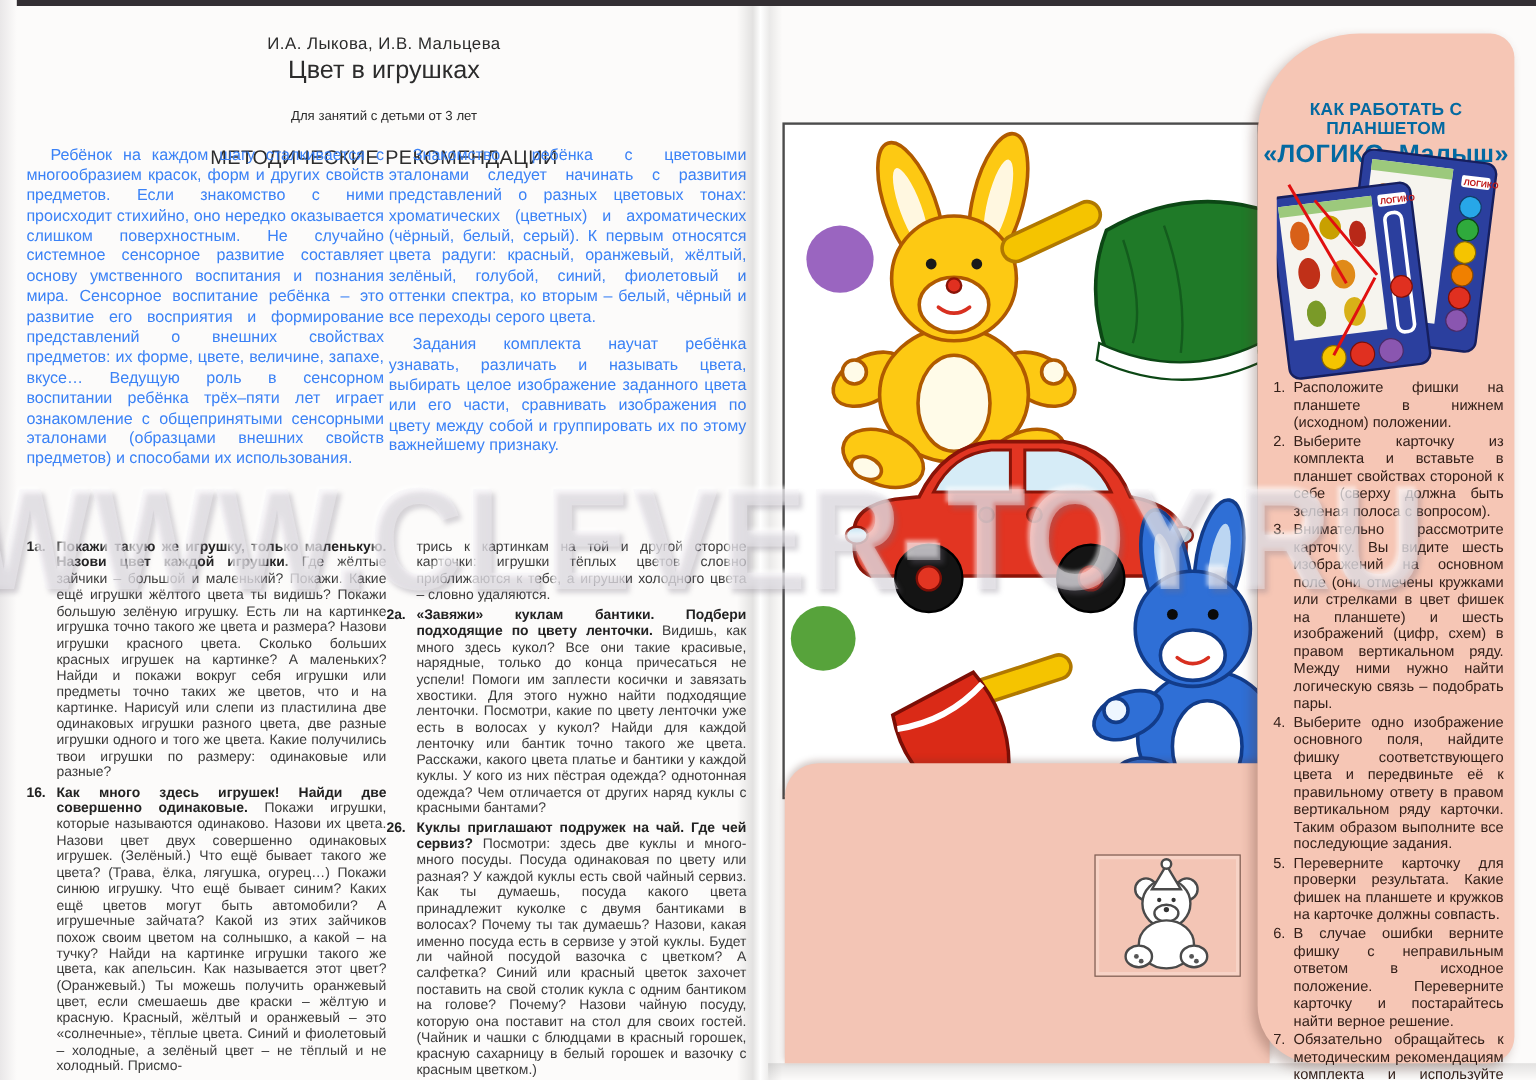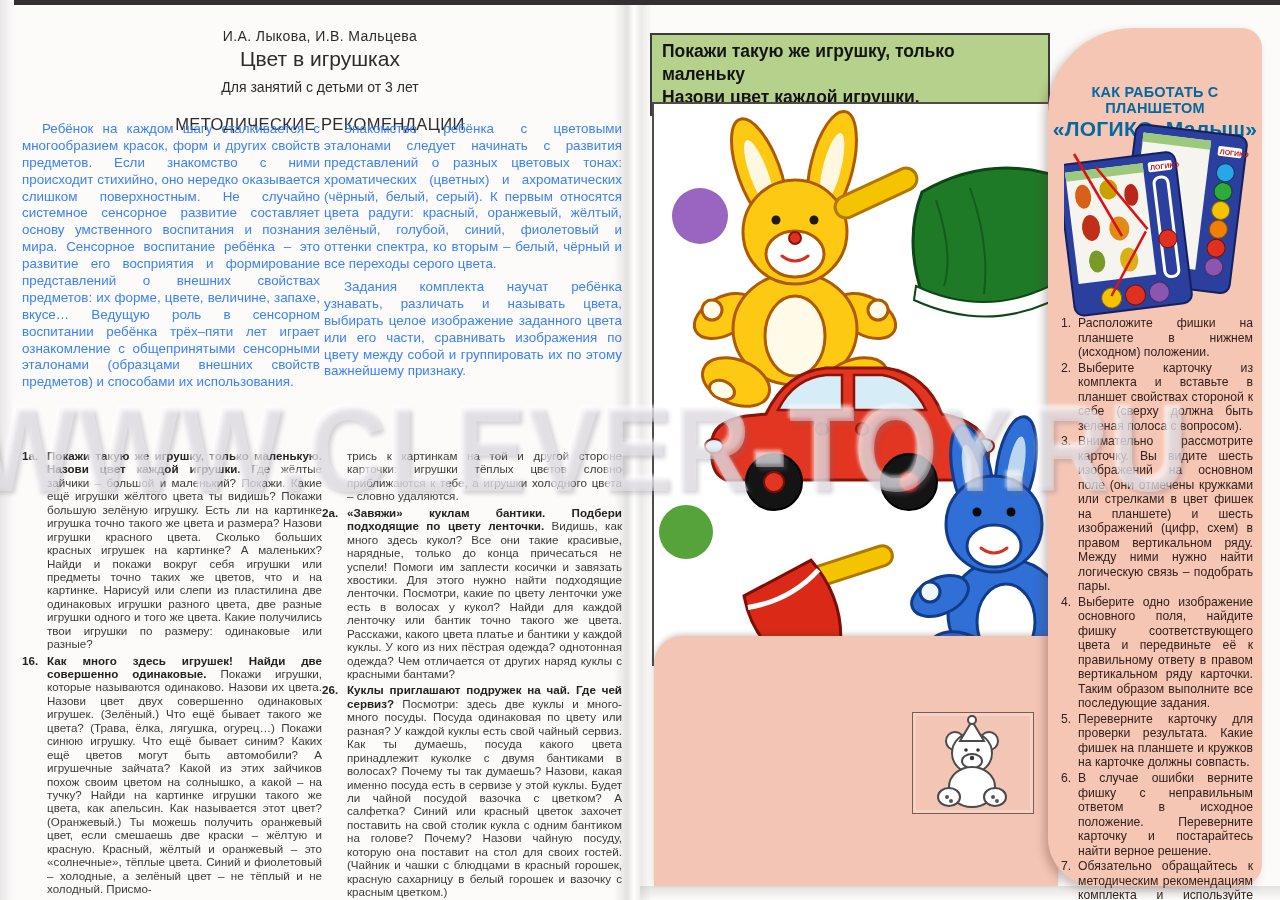--- a/index.html
+++ b/index.html
@@ -10,21 +10,21 @@
   .top-edge{position:absolute;left:0;top:0;width:1280px;height:5px;background:#332f33;}
   .left-edge{position:absolute;left:0;top:0;width:14px;height:900px;background:linear-gradient(to right,#e9e7e8,#fcfbfa);}
   .fold{position:absolute;left:614px;top:5px;width:38px;height:895px;
         background:linear-gradient(to right,rgba(0,0,0,0) 0%,rgba(0,0,0,0.10) 35%,rgba(255,255,255,0.9) 52%,rgba(0,0,0,0.07) 72%,rgba(0,0,0,0) 100%);}
   .bottom-shadow{position:absolute;left:640px;top:886px;width:640px;height:14px;background:linear-gradient(to bottom,rgba(0,0,0,0.10),rgba(0,0,0,0));}
 
   
   .lp-header{position:absolute;left:20px;top:28px;width:600px;text-align:center;color:#2c2c2c;}
   .lp-authors{font-size:14px;letter-spacing:0.4px;}
   .lp-title{font-size:21px;font-weight:normal;margin-top:3px;}
-  .lp-subtitle{font-size:14px;margin-top:8px;}
+  .lp-subtitle{font-size:11px;margin-top:20px;}
   .lp-sec1{font-size:16.5px;margin-top:20px;letter-spacing:0.4px;}
 
   .col{position:absolute;width:298px;font-size:13.4px;line-height:1.26;color:#3b82f6;text-align:justify;}
   .col p{margin:0 0 6px 0;text-indent:20px;}
   .col1{left:22px;top:121px;}
   .col2{left:324px;top:121px;}
 
   .lp-sec2{position:absolute;left:20px;top:398px;width:600px;text-align:center;color:#2c2c2c;}
   .lp-sec2 .l1{font-size:16.5px;letter-spacing:0.4px;}
   .lp-sec2 .l2{font-size:14px;margin-top:3px;letter-spacing:0.3px;}
@@ -111,24 +111,20 @@
       <span>Видишь, как много здесь кукол? Все они такие красивые, нарядные, только до конца причесаться не успели! Помоги им заплести косички и завязать хвостики. Для этого нужно найти подходящие ленточки. Посмотри, какие по цвету ленточки уже есть в волосах у кукол? Найди для каждой ленточку или бантик точно такого же цвета. Расскажи, какого цвета платье и бантики у каждой куклы. У кого из них пёстрая одежда? однотонная одежда? Чем отличается от других наряд куклы с красными бантами?</span>
     </div>
     <div class="item">
       <span class="num">26.</span><b>Куклы приглашают подружек на чай. Где чей сервиз?</b>
       <span>Посмотри: здесь две куклы и много-много посуды. Посуда одинаковая по цвету или разная? У каждой куклы есть свой чайный сервиз. Как ты думаешь, посуда какого цвета принадлежит куколке с двумя бантиками в волосах? Почему ты так думаешь? Назови, какая именно посуда есть в сервизе у этой куклы. Будет ли чайной посудой вазочка с цветком? А салфетка? Синий или красный цветок захочет поставить на свой столик кукла с одним бантиком на голове? Почему? Назови чайную посуду, которую она поставит на стол для своих гостей. (Чайник и чашки с блюдцами в красный горошек, красную сахарницу в белый горошек и вазочку с красным цветком.)</span>
     </div>
   </div>
 
   <div class="fold"></div>
 
-  <div class="banner">
-    <div>Покажи такую же игрушку, только маленьку</div>
-    <div>Назови цвет каждой игрушки.</div>
-  </div>
 
   <div class="cardbox">
     <svg width="394" height="560" viewBox="0 0 394 560">
 
       <circle cx="46" cy="112" r="28" fill="#9a65c0"></circle>
 
       <g stroke="#b05a00" stroke-width="3" fill="#fdc913">
         <ellipse cx="105" cy="68" rx="21" ry="56" transform="rotate(-20 105 68)"></ellipse>
         <ellipse cx="105" cy="70" rx="9" ry="36" transform="rotate(-20 105 70)" fill="#fff7e0" stroke="none"></ellipse>
         <ellipse cx="178" cy="62" rx="21" ry="56" transform="rotate(14 178 62)"></ellipse>

